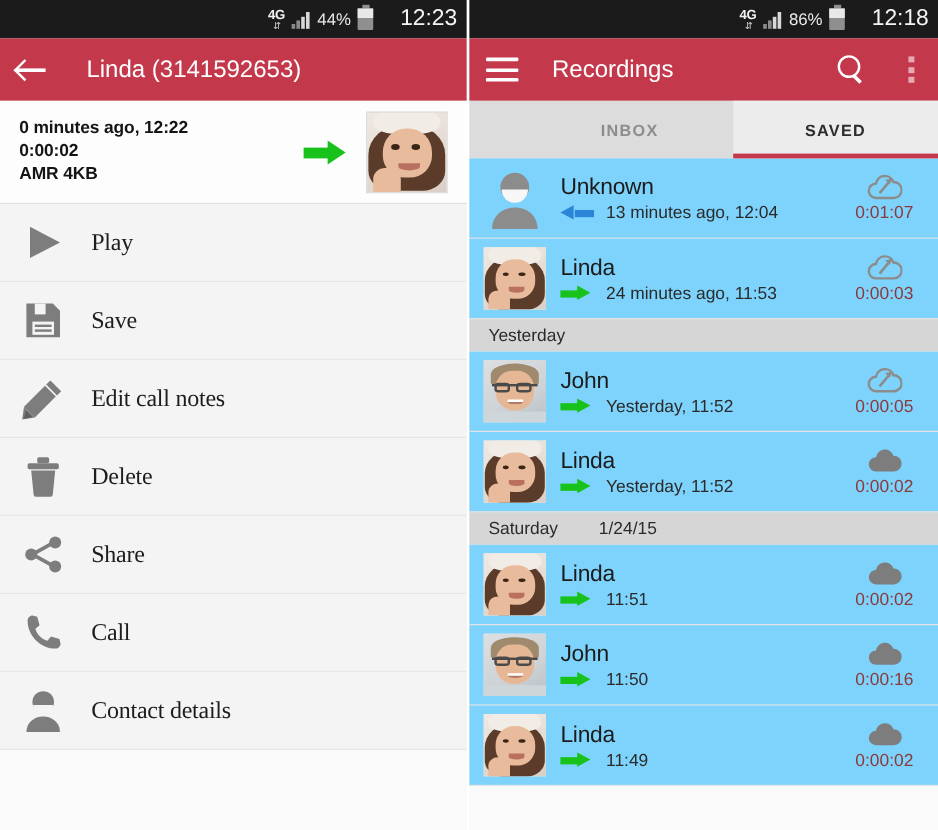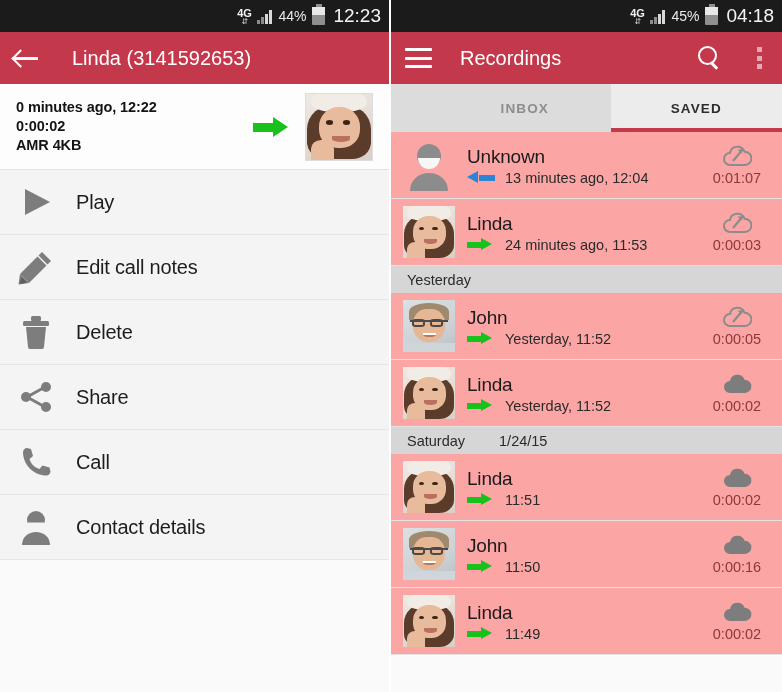--- a/index.html
+++ b/index.html
@@ -25,21 +25,21 @@
   .sb-signal { display:flex; align-items:flex-end; gap:1px; height:15px; }
   .sb-signal i { display:block; width:3px; background:#8c8c8c; }
   .sb-signal i:nth-child(1){height:4px;}
   .sb-signal i:nth-child(2){height:7px;}
   .sb-signal i:nth-child(3){height:10px;background:#d8d8d8;}
   .sb-signal i:nth-child(4){height:14px;background:#d8d8d8;}
   .sb-pct { color:#eaeaea; font-size:14px; }
   .sb-batt { width:13px; height:18px; border:0; background:#8f8f8f; position:relative; border-radius:1px; }
   .sb-batt::before { content:""; position:absolute; top:-3px; left:3.5px; width:6px; height:3px; background:#8f8f8f; }
   .sb-batt::after { content:""; position:absolute; left:0; top:0; width:13px; height:8px; background:#e8e8e8; }
-  .sb-time { color:#f4f4f4; font-size:19px; letter-spacing:0px; margin-left:2px; }
+  .sb-time { color:#f4f4f4; font-size:19px; letter-spacing:0px; margin-left:16px; }
 
   
   .appbar {
     height: 52px; background: #c4384b;
     display:flex; align-items:center; padding: 0 14px; gap: 28px;
   }
   .appbar .title { color:#ffffff; font-size:20px; font-weight:400; flex:1; }
   .appbar .title.with-back { margin-left:4px; }
   .icon-back {
     width:26px; height:22px; position:relative; flex:0 0 auto; cursor:pointer;
@@ -99,21 +99,21 @@
   .ph-john .glass{ position:absolute; top:38%; left:14%; width:72%; height:13%; border-top:2px solid #4a4a4a; }
   .ph-john .gl,.ph-john .gr{ position:absolute; top:36%; width:24%; height:16%; border:2px solid #4a4a4a; border-radius:30%; }
   .ph-john .gl{ left:18%; } .ph-john .gr{ left:52%; }
   .ph-john .mouth{ position:absolute; top:64%; left:38%; width:26%; height:8%; background:#fff; border-radius:0 0 60% 60%; border-bottom:2px solid #b07a63; }
   .ph-john .body{ position:absolute; bottom:0; left:0; width:100%; height:18%; background:#cfd6da; }
 
   
   .menu { background:#f4f4f4; }
   .menu-item {
     height:65px; display:flex; align-items:center; gap:22px;
-    padding-left:18px; border-bottom:1px solid #e6e6e6; background:#f4f4f4; cursor:pointer;
+    padding-left:18px; border-bottom:1px solid #e6e6e6; background:#f4f4f4; cursor:pointer;font-family:Liberation Serif, serif;
   }
   .menu-item .label { font-size:20px; color:#1d1d1d; letter-spacing:-0.2px; }
   .mi-icon { width:36px; height:36px; flex:0 0 auto; position:relative; color:#7d7d7d; }
   .mi-icon svg { display:block; width:36px; height:36px; fill:#7d7d7d; }
 
   
   .tabs { height:48px; background:#dcdcdc; display:flex; }
   .tab {
     flex:1; display:flex; align-items:center; justify-content:center;
     font-size:13.5px; letter-spacing:1.1px; color:#8d8d8d; position:relative; cursor:pointer;
@@ -127,21 +127,21 @@
   
   .sect {
     height:27px; background:#d6d6d6; display:flex; align-items:center;
     padding-left:16px; font-size:14.5px; color:#2b2b2b; gap:34px;
   }
   .sect .date { color:#2b2b2b; }
 
   
   .rec {
     height:67px; display:flex; align-items:center; padding:0 14px 0 12px;
-    border-bottom:1px solid #e3e3e3; background:#fca5a5; cursor:pointer;
+    border-bottom:1px solid #e3e3e3; background:#7dd3fc; cursor:pointer;
   }
   .rec .avatar { width:52px; height:52px; flex:0 0 auto; overflow:hidden; background:#e9e9e9; }
   .rec .avatar.unknown { background:transparent; position:relative; }
   .rec .avatar.unknown svg { display:block; width:52px; height:52px; }
   .rec .info { flex:1; margin-left:12px; min-width:0; }
   .rec .name { font-size:19px; color:#1b1b1b; line-height:24px; letter-spacing:-0.2px; }
   .rec .sub { display:flex; align-items:center; gap:10px; margin-top:1px; }
   .rec .sub .when { font-size:14.5px; color:#2a2a2a; }
   .rec .right { display:flex; flex-direction:column; align-items:center; gap:3px; flex:0 0 auto; width:62px; }
   .rec .dur { font-size:14.5px; color:#8a3a3a; }
@@ -213,20 +213,32 @@
 
       <div class="menu-item">
         <span class="mi-icon">
           <svg viewBox="0 0 36 36">
               <polygon points="7,5 32,18 7,31"></polygon>
             </svg>
         </span>
         <span class="label">Play</span>
       </div>
 
+      <div class="menu-item">
+        <span class="mi-icon">
+          <svg viewBox="0 0 36 36">
+            <path d="M4 4h22l6 6v22H4z"></path>
+            <rect x="11" y="4" width="9" height="9" fill="#f4f4f4"></rect>
+            <rect x="9" y="19" width="18" height="11" fill="#f4f4f4"></rect>
+            <rect x="11" y="21.5" width="14" height="2" fill="#7d7d7d"></rect>
+            <rect x="11" y="25.5" width="14" height="2" fill="#7d7d7d"></rect>
+          </svg>
+        </span>
+        <span class="label">Save</span>
+      </div>
 
       <div class="menu-item">
         <span class="mi-icon">
           <svg viewBox="0 0 36 36">
             <path d="M24 3l9 9-3.5 3.5-9-9z"></path>
             <path d="M19.5 7.5l9 9L11 34l-9-9z"></path>
             <path d="M2 25l-1.5 10.5L11 34z" fill="#7d7d7d"></path>
             <path d="M3.5 28l5.5 5.5-7 1.5z" fill="#5e5e5e"></path>
           </svg>
         </span>
@@ -287,23 +299,23 @@
       <div class="sb-net">
         <span class="g">4G</span>
         <span class="ar">⇵</span>
       </div>
       <div class="sb-signal">
           <i></i>
           <i></i>
           <i></i>
           <i></i>
         </div>
-      <span class="sb-pct">45%</span>
+      <span class="sb-pct">86%</span>
       <div class="sb-batt"></div>
-      <span class="sb-time">04:18</span>
+      <span class="sb-time">12:18</span>
     </div>
 
     <div class="appbar">
       <div class="icon-hamburger">
           <i></i>
           <i></i>
           <i></i>
         </div>
       <div class="title">Recordings</div>
       <div class="icon-search"></div>

